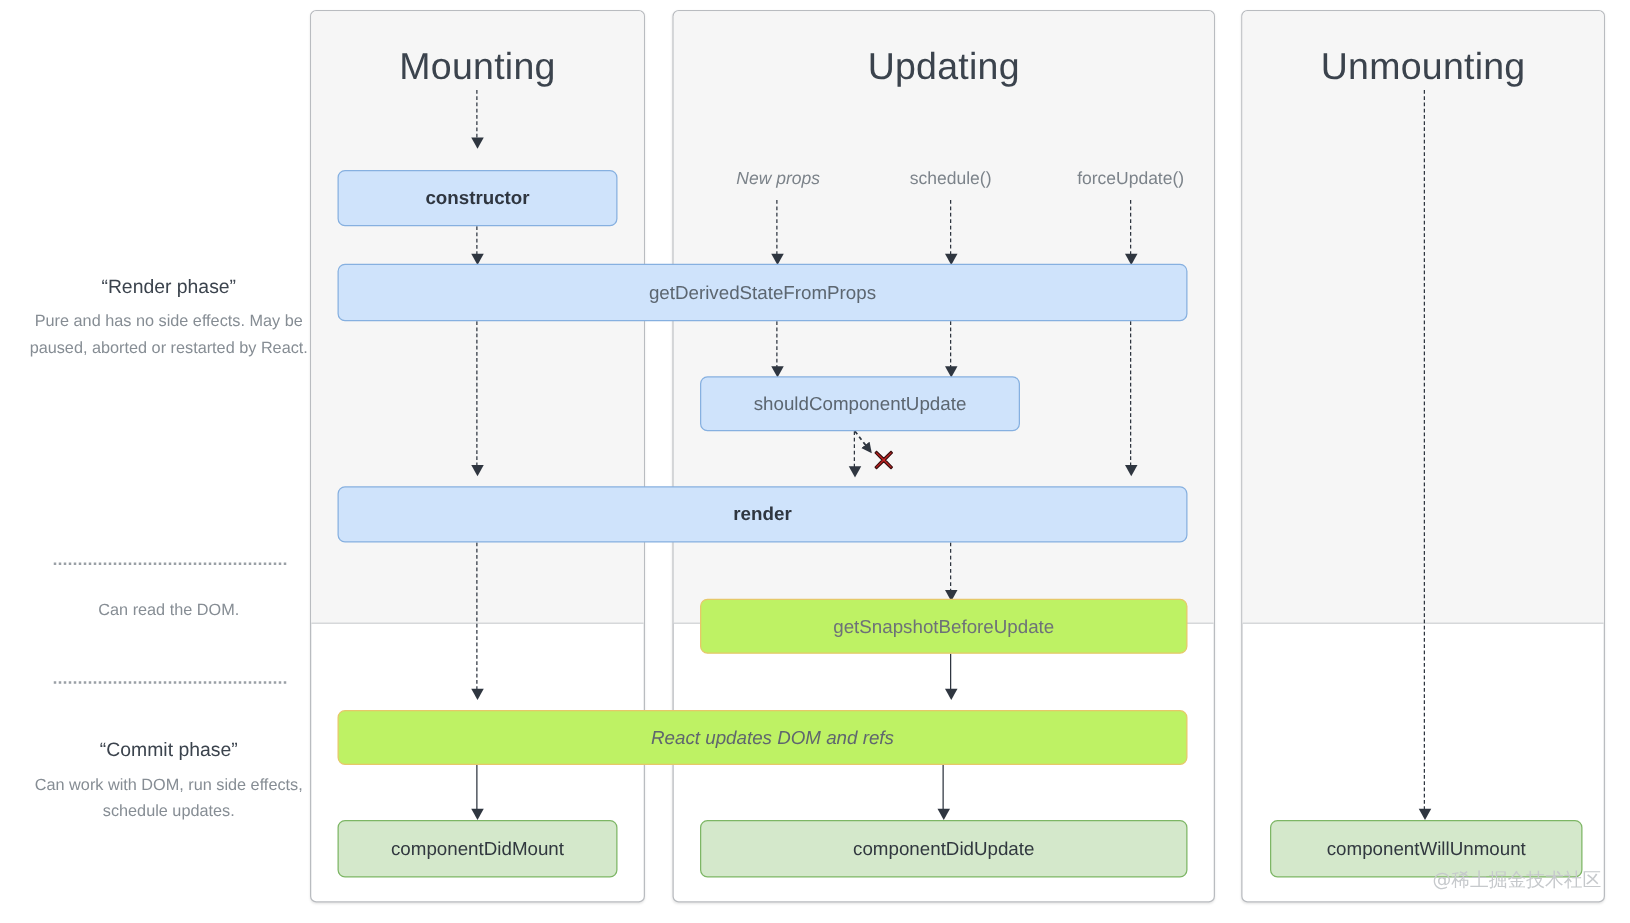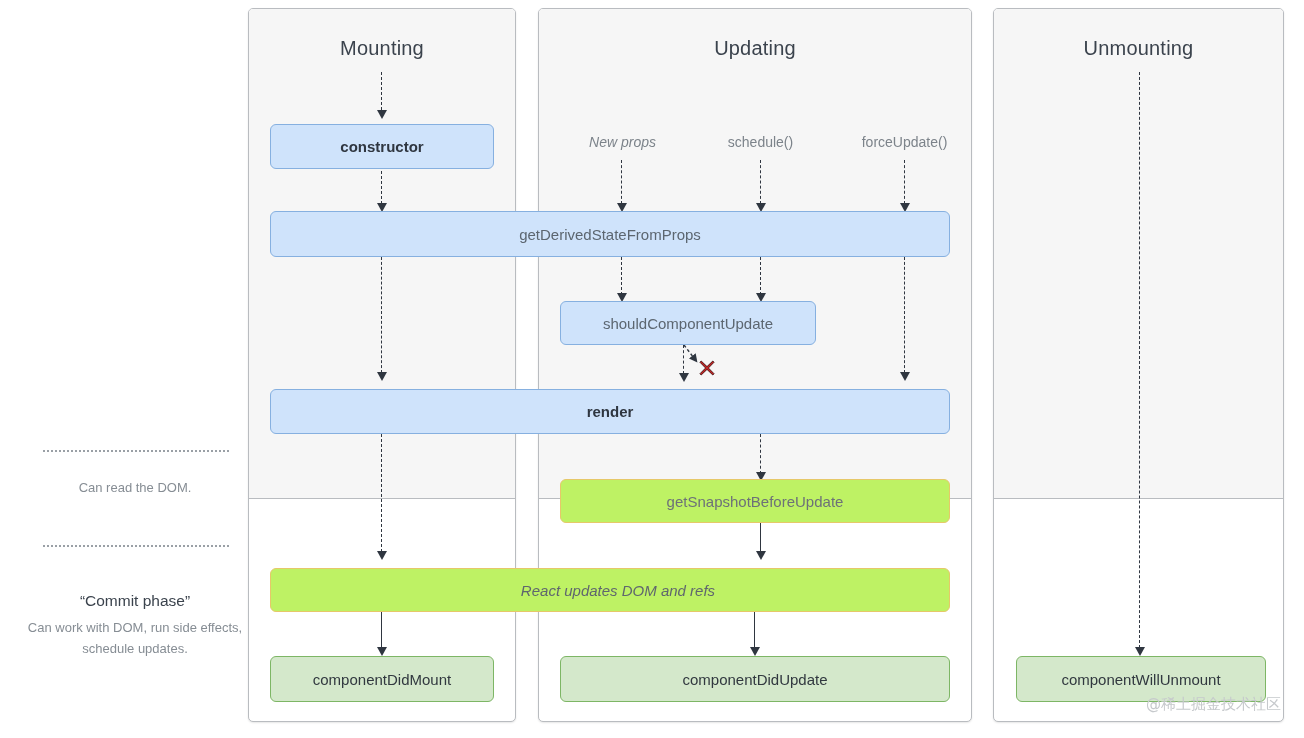--- a/index.html
+++ b/index.html
@@ -30,21 +30,21 @@
     left: 0; top: 0; right: 0;
     background: #f6f6f6;
     border-bottom: 1px solid #b9bcc0;
     border-radius: 4px 4px 0 0;
     box-sizing: border-box;
   }
   .panel-title {
     position: absolute;
     left: 0; right: 0;
     text-align: center;
-    font-size: 20px;
+    font-size: 30px;
     font-weight: 400;
     color: #3b434d;
     letter-spacing: .2px;
     white-space: nowrap;
   }
 
   
   .legend-block { position: absolute; text-align: center; }
   .legend-title {
     font-size: 15.5px;
@@ -145,20 +145,24 @@
   <div class="panel" style="left:538px; top:8px; width:434px; height:714px;">
     <div class="panel-top" style="height:490px;"></div>
     <div class="panel-title" style="top:28px;">Updating</div>
   </div>
 
   <div class="panel" style="left:993px; top:8px; width:291px; height:714px;">
     <div class="panel-top" style="height:490px;"></div>
     <div class="panel-title" style="top:28px;">Unmounting</div>
   </div>
 
+  <div class="legend-block" style="left:22px; top:221px; width:226px;">
+    <div class="legend-title">“Render phase”</div>
+    <div class="legend-desc">Pure and has no side effects. May be paused, aborted or restarted by React.</div>
+  </div>
 
   <div class="dotline" style="left:43px; top:450px; width:186px;"></div>
 
   <div class="legend-block" style="left:22px; top:477px; width:226px;">
     <div class="legend-desc">Can read the DOM.</div>
   </div>
 
   <div class="dotline" style="left:43px; top:545px; width:186px;"></div>
 
   <div class="legend-block" style="left:22px; top:592px; width:226px;">
@@ -224,21 +228,21 @@
 
   <div class="vline-solid" style="left:760px; top:523px; height:30px;"></div>
   <div class="arrowhead" style="left:756px; top:551px;"></div>
 
   <div class="vline-solid" style="left:754px; top:612px; height:36px;"></div>
   <div class="arrowhead" style="left:750px; top:647px;"></div>
 
   <div class="vline-dashed" style="left:1139px; top:72px; height:576px;"></div>
   <div class="arrowhead" style="left:1135px; top:647px;"></div>
 
-  <div class="node blue strong" style="left:270px; top:124px; width:224px; height:45px;">
+  <div class="node blue strong" style="left:270px; top:136px; width:224px; height:45px;">
     <span>constructor</span>
   </div>
 
   <div class="node blue" style="left:270px; top:211px; width:680px; height:46px;">
     <span>getDerivedStateFromProps</span>
   </div>
 
   <div class="node blue" style="left:560px; top:301px; width:256px; height:44px;">
     <span>shouldComponentUpdate</span>
   </div>

